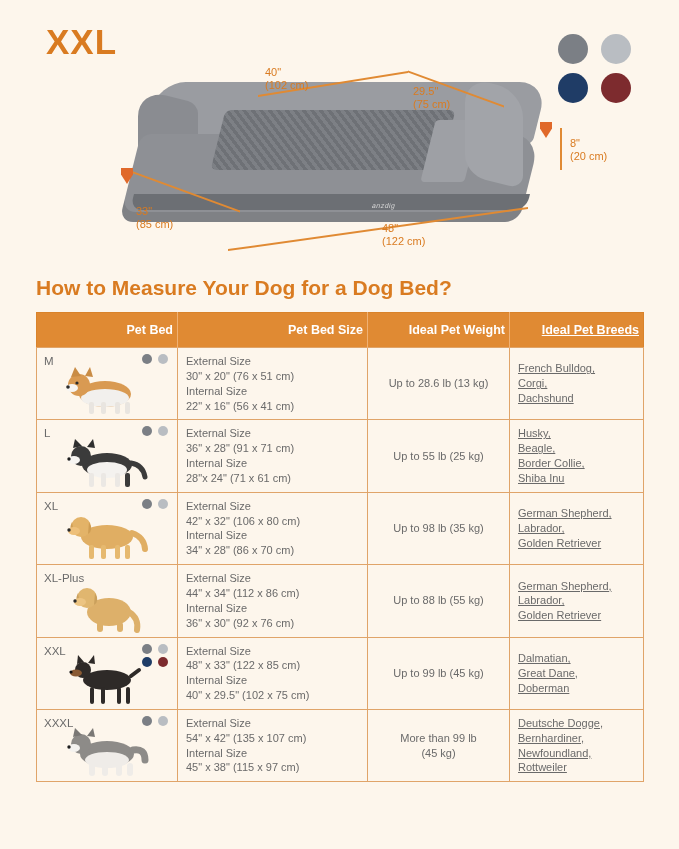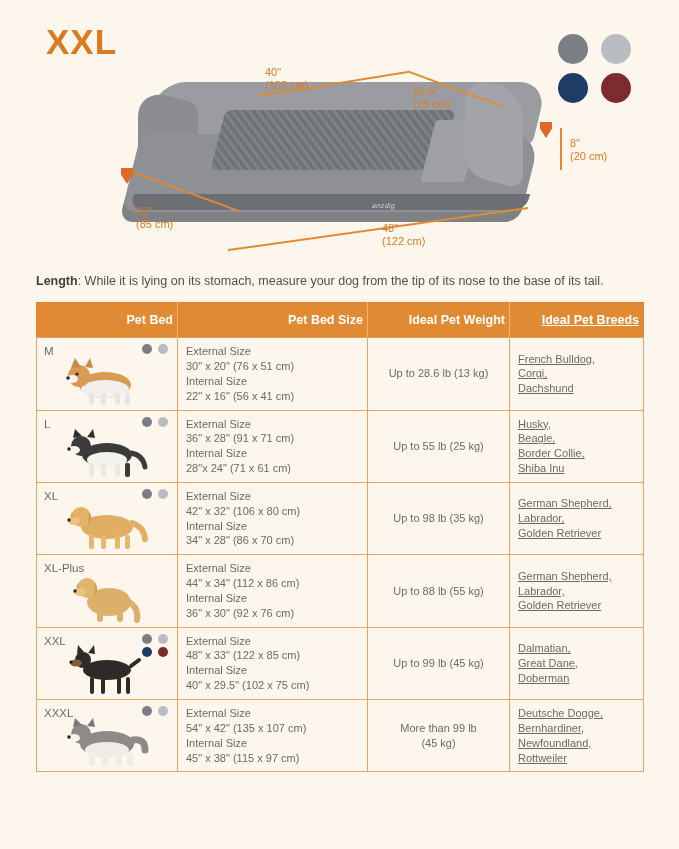--- a/index.html
+++ b/index.html
@@ -264,21 +264,21 @@
 
     <div class="dim-line" style="left:228px; top:228px; width:300px; height:1.5px; transform:skewY(-8deg);"></div>
     <div class="dim" style="left:382px; top:222px;">48"
 (122 cm)</div>
 
     <div class="marker" style="left:121px; top:168px;"></div>
     <div class="marker" style="left:540px; top:122px;"></div>
   </div>
 
   <div class="measure">
-    <p><span class="lead-label">Length</span><span>: While it is lying on its stomach, measure your dog from the tip of its nose to the base of its tail.</span></p>
+    <h2>How to Measure Your Dog for a Dog Bed?</h2>
   </div>
 
   <table class="tbl">
     <thead>
       <tr>
         <th class="col-name">Pet Bed</th>
         <th class="col-size">Pet Bed Size</th>
         <th class="col-weight">Ideal Pet Weight</th>
         <th class="col-breeds">Ideal Pet Breeds</th>
       </tr>

